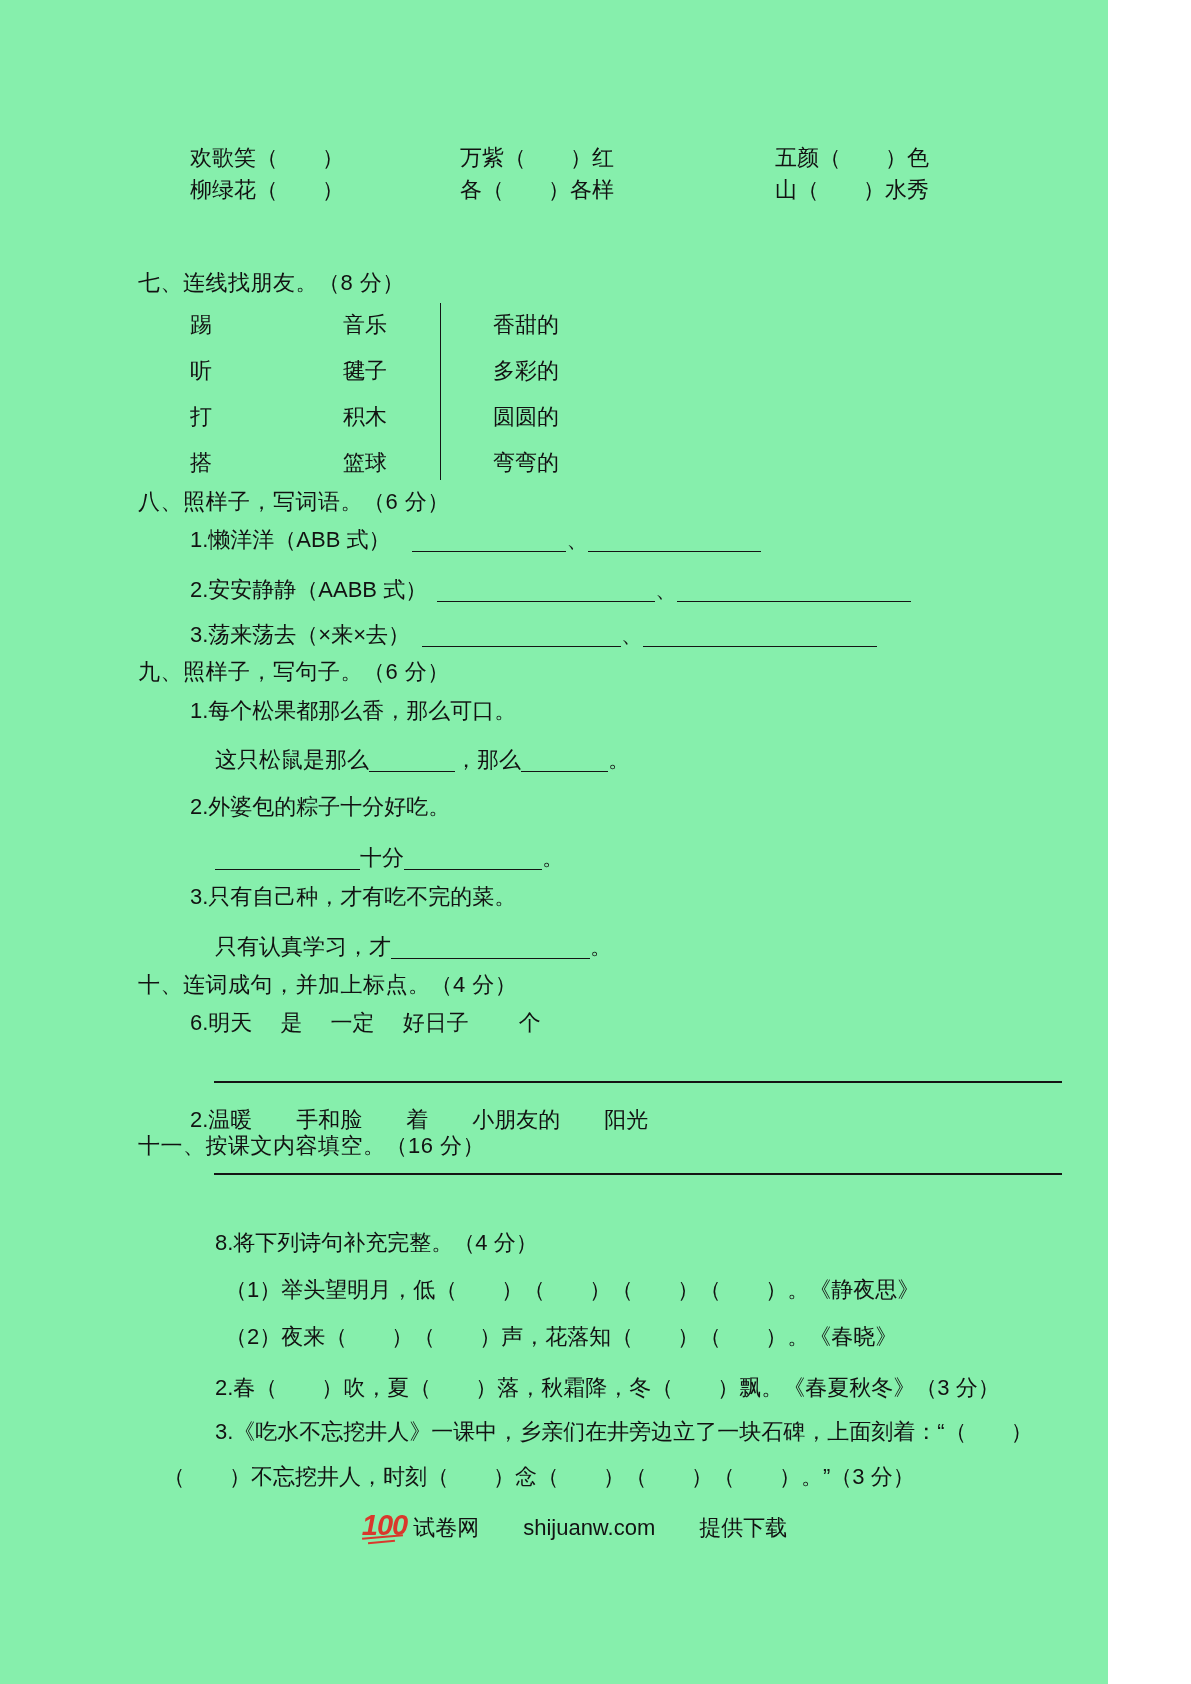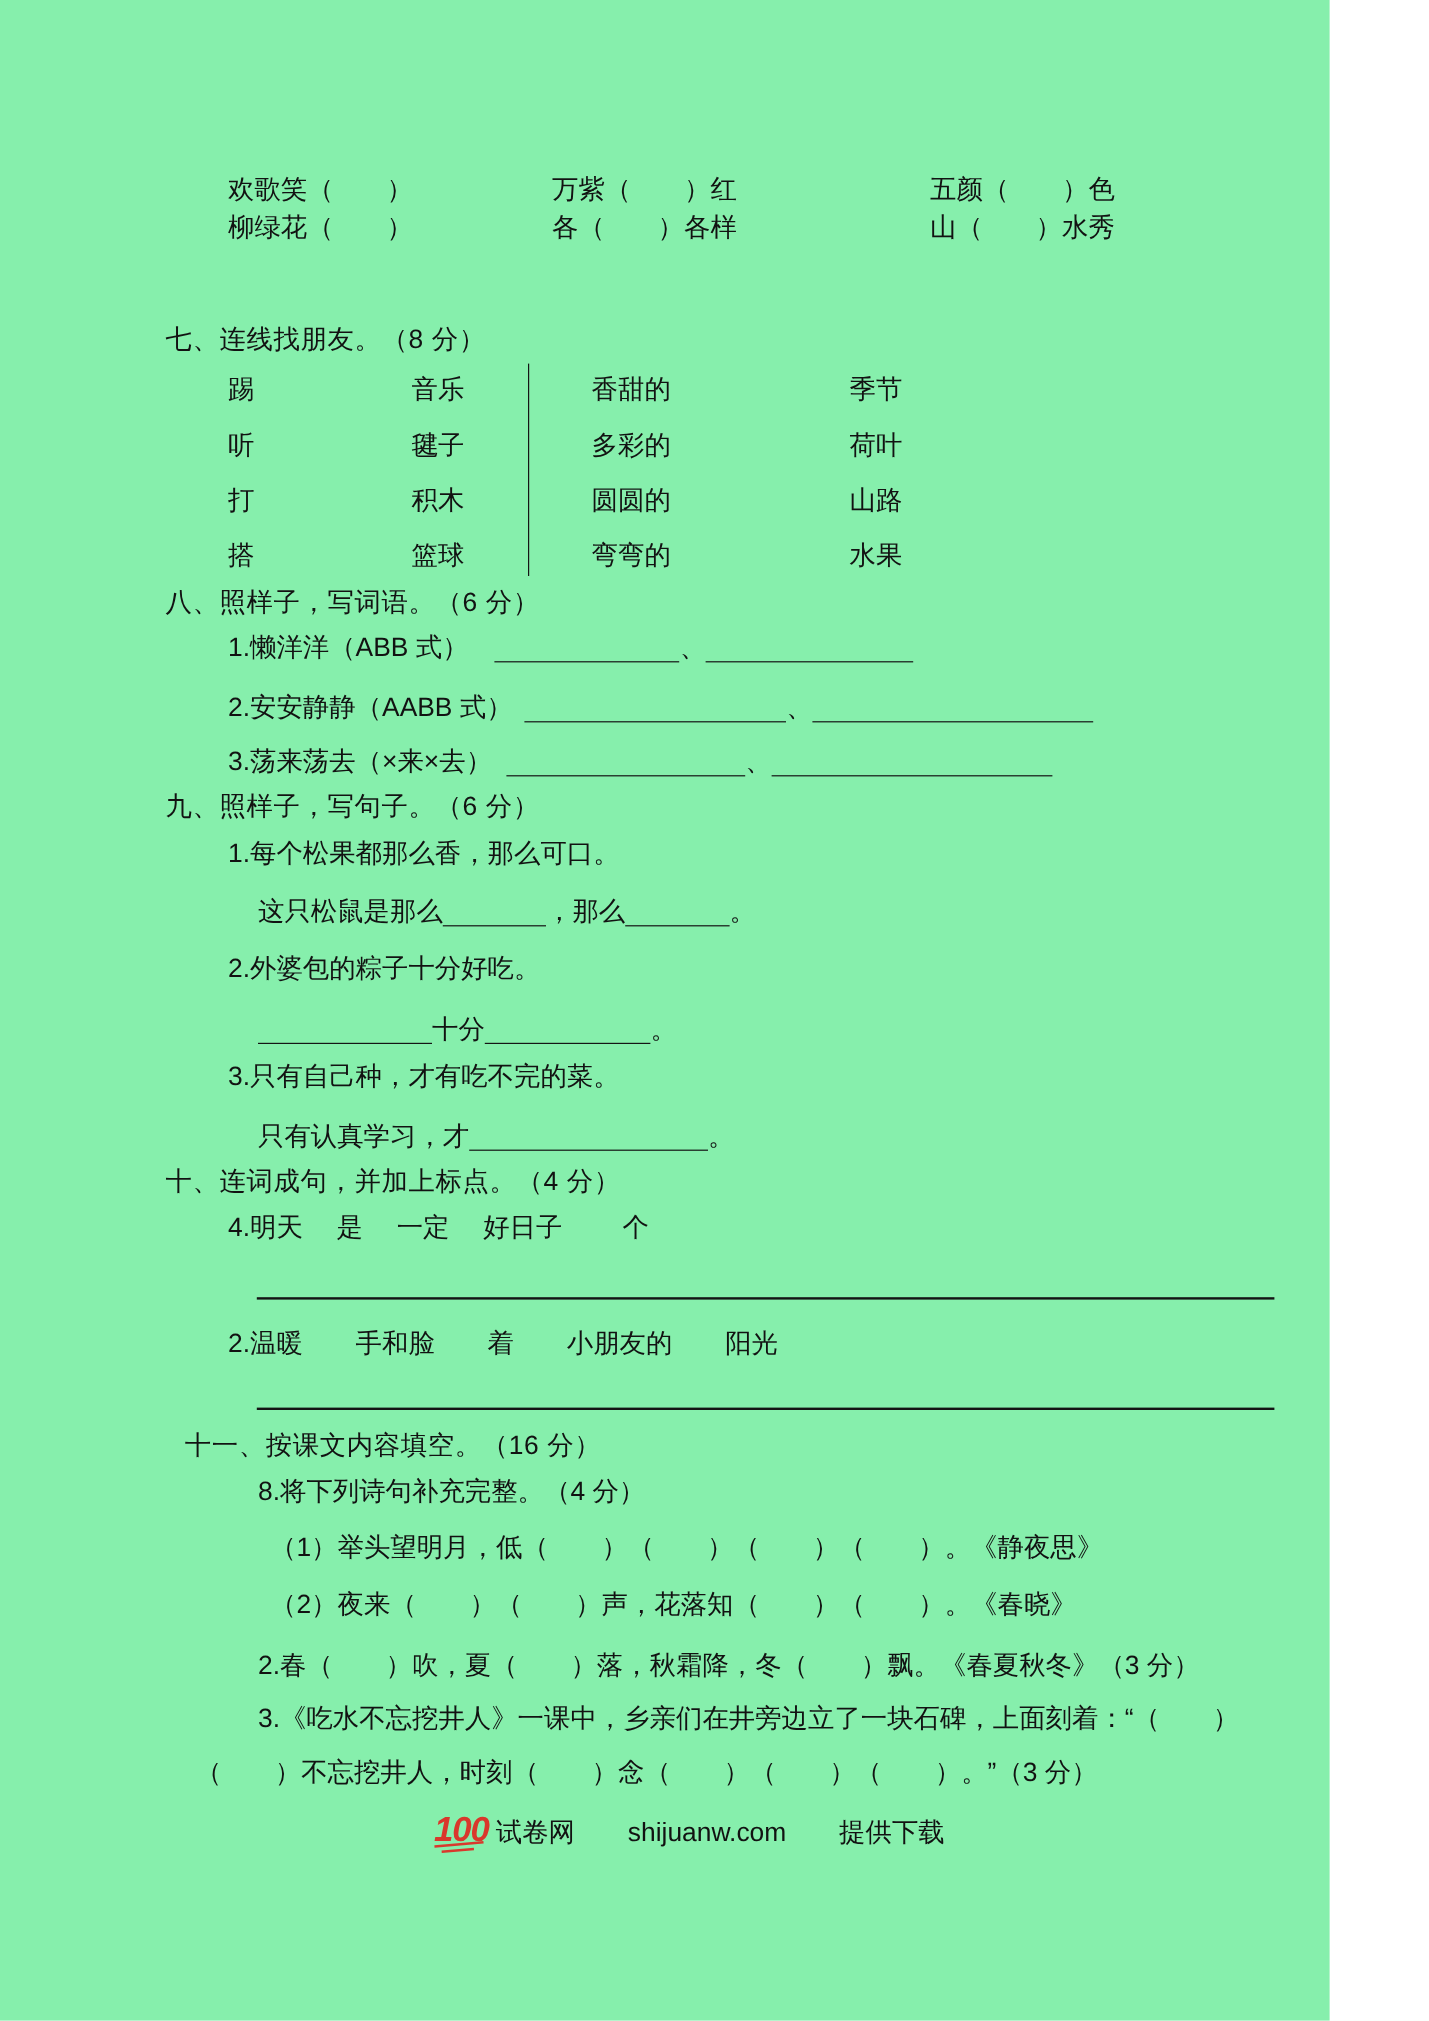--- a/index.html
+++ b/index.html
@@ -94,26 +94,20 @@
     <div>积木</div>
     <div>篮球</div>
   </div>
   <div class="vline" style="left:440px;top:303px;"></div>
   <div class="match-col" style="left:493px;top:302px;">
     <div>香甜的</div>
     <div>多彩的</div>
     <div>圆圆的</div>
     <div>弯弯的</div>
   </div>
-  <div class="match-col" style="left:708px;top:302px;">
-    <div>季节</div>
-    <div>荷叶</div>
-    <div>山路</div>
-    <div>水果</div>
-  </div>
 
   <div class="t heading" style="left:138px;top:488px;text-align:center;">八、照样子，写词语。（6 分）</div>
 
   <div class="t" style="left:190px;top:526px;">
     <span>1.懒洋洋（ABB 式）</span><span class="blank" style="width:154px;margin-left:22px;"></span><span>、</span><span class="blank" style="width:173px;"></span>
   </div>
   <div class="t" style="left:190px;top:576px;">
     <span>2.安安静静（AABB 式）</span><span class="blank" style="width:218px;margin-left:10px;"></span><span>、</span><span class="blank" style="width:234px;"></span>
   </div>
   <div class="t" style="left:190px;top:621px;">
@@ -131,26 +125,26 @@
   <div class="t" style="left:215px;top:844px;">
     <span class="blank" style="width:145px;"></span><span>十分</span><span class="blank" style="width:138px;"></span><span>。</span>
   </div>
 
   <div class="t" style="left:190px;top:883px;">3.只有自己种，才有吃不完的菜。</div>
   <div class="t" style="left:215px;top:933px;">
     <span>只有认真学习，才</span><span class="blank" style="width:199px;"></span><span>。</span>
   </div>
 
   <div class="t heading" style="left:138px;top:971px;">十、连词成句，并加上标点。（4 分）</div>
-  <div class="t" style="left:190px;top:1009px;">4.明天　 是　 一定　 好日子　　 个</div>
+  <div class="t" style="left:190px;top:1009px;">6.明天　 是　 一定　 好日子　　 个</div>
   <div class="rule-line" style="left:214px;top:1081px;width:848px;"></div>
   <div class="t" style="left:190px;top:1106px;">2.温暖　　手和脸　　着　　小朋友的　　阳光</div>
   <div class="rule-line" style="left:214px;top:1173px;width:848px;"></div>
 
-  <div class="t heading" style="left:138px;top:1191px;margin-left:16px;">十一、按课文内容填空。（16 分）</div>
+  <div class="t heading" style="left:138px;top:1132px;">十一、按课文内容填空。（16 分）</div>
   <div class="t" style="left:215px;top:1229px;">8.将下列诗句补充完整。（4 分）</div>
   <div class="t" style="left:225px;top:1276px;">（1）举头望明月，低（　　）（　　）（　　）（　　）。《静夜思》</div>
   <div class="t" style="left:225px;top:1323px;">（2）夜来（　　）（　　）声，花落知（　　）（　　）。《春晓》</div>
   <div class="t" style="left:215px;top:1374px;">2.春（　　）吹，夏（　　）落，秋霜降，冬（　　）飘。《春夏秋冬》（3 分）</div>
   <div class="t" style="left:215px;top:1418px;">3.《吃水不忘挖井人》一课中，乡亲们在井旁边立了一块石碑，上面刻着：“（　　）</div>
   <div class="t" style="left:148px;top:1463px;margin-left:15px;">（　　）不忘挖井人，时刻（　　）念（　　）（　　）（　　）。”（3 分）</div>
 
   <div class="footer">
     <span class="footer-brand">
       <span class="logo-100" style="color: rgb(217, 56, 44); margin-left: 41px;">100</span>

